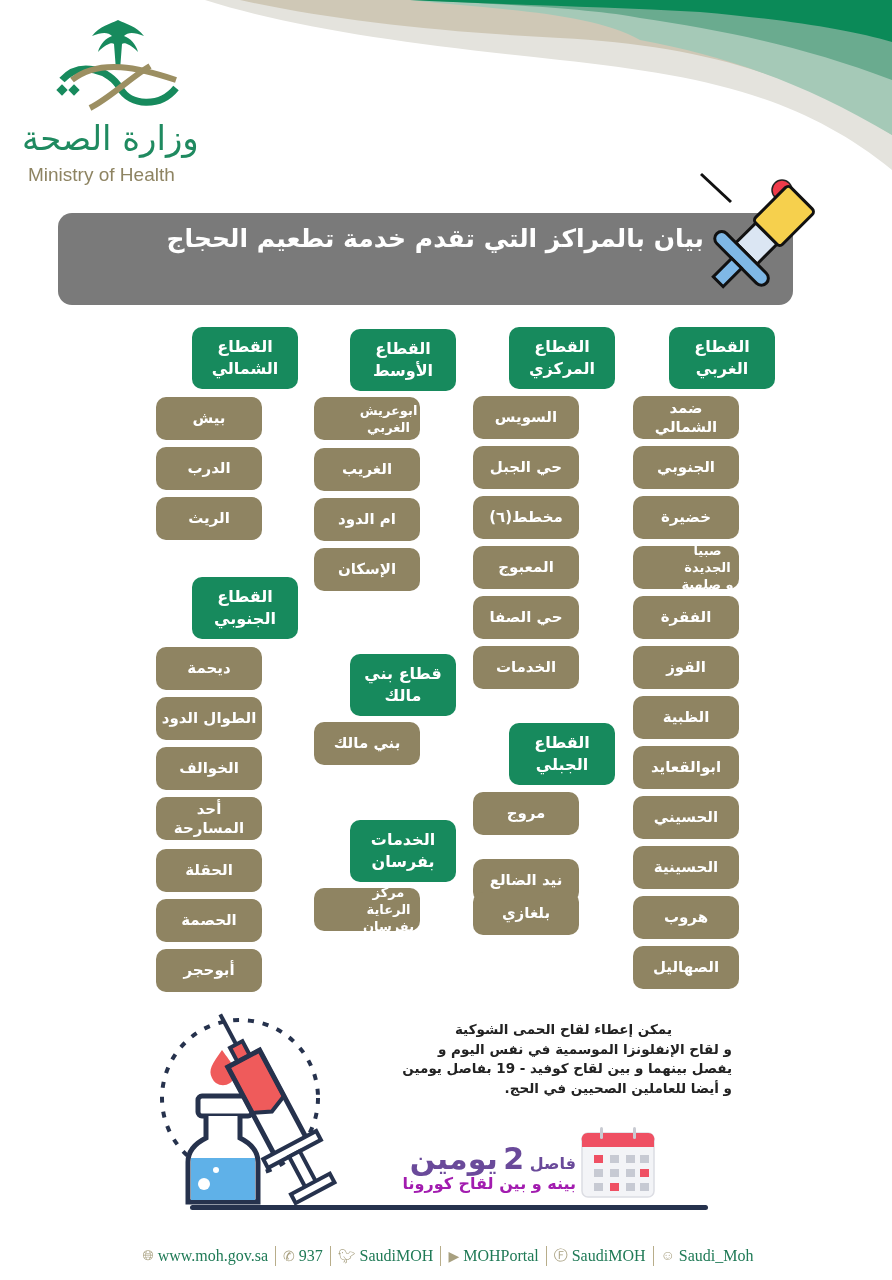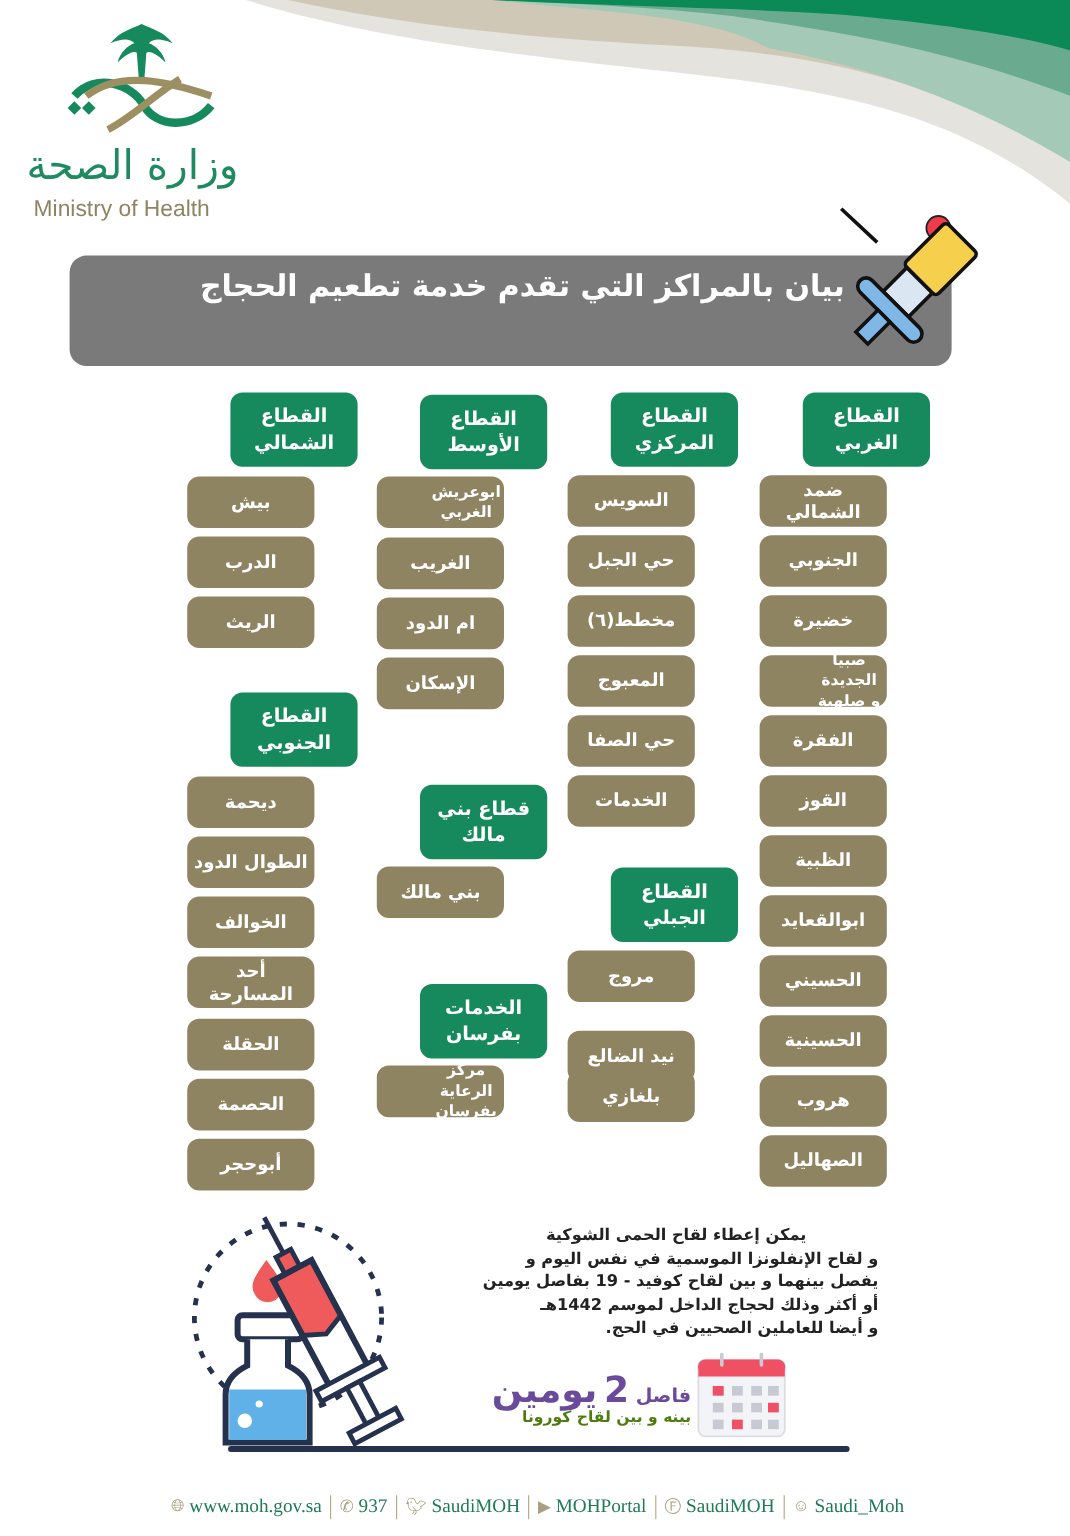--- a/index.html
+++ b/index.html
@@ -31,21 +31,21 @@
   .note { position: absolute; left: 322px; top: 1020px; width: 410px; direction: rtl; text-align: right;
     font-family: "DejaVu Sans", sans-serif; font-weight: bold; color: #222222; font-size: 13.5px; line-height: 19.5px; }
   .note .first { padding-right: 60px; display: block; }
 
   .gap-line1 { position: absolute; left: 388px; top: 1141px; width: 188px; direction: rtl; text-align: right;
     color: #6a4a9a; font-weight: bold; font-family: "DejaVu Sans", sans-serif; white-space: nowrap; }
   .gap-line1 .big { font-size: 30px; line-height: 34px; }
   .gap-line1 .num { font-size: 30px; }
   .gap-line1 .small { font-size: 16px; }
   .gap-line2 { position: absolute; left: 388px; top: 1174px; width: 188px; direction: rtl; text-align: right;
-    color: #4d7c0f; font-weight: bold; font-size: 13px; font-family: "DejaVu Sans", sans-serif; white-space: nowrap; }
+    color: #a21caf; font-weight: bold; font-size: 16px; font-family: "DejaVu Sans", sans-serif; white-space: nowrap; }
   .calendar { position: absolute; left: 580px; top: 1127px; width: 76px; height: 72px; }
 
   .vaccine-art { position: absolute; left: 160px; top: 1008px; width: 220px; height: 210px; }
   .base-line { position: absolute; left: 190px; top: 1205px; width: 518px; height: 5px; background: #26324d; border-radius: 3px; }
 
   .footer { position: absolute; left: 118px; top: 1244px; width: 660px; height: 24px; display: flex; align-items: center;
     justify-content: center; font-family: "Liberation Serif", serif; font-size: 16px; color: #1f7a56; white-space: nowrap; }
   .footer .sep { width: 1px; height: 20px; background: #b8ad8a; margin: 0 7px; }
   .footer .ic { color: #a8a080; font-size: 14px; margin-right: 4px; }
 </style>
@@ -154,21 +154,20 @@
   <div class="pill item" style="top:220px">أحد المسارحة</div>
   <div class="pill item" style="top:272px">الحقلة</div>
   <div class="pill item" style="top:322px">الحصمة</div>
   <div class="pill item" style="top:372px">أبوحجر</div>
 </div>
 
 <div class="note">
   <span class="first">يمكن إعطاء لقاح الحمى الشوكية</span>
   <span style="display:block">و لقاح الإنفلونزا الموسمية في نفس اليوم و</span>
   <span style="display:block">يفصل بينهما و بين لقاح كوفيد - 19 بفاصل يومين</span>
-  <span style="display:block">أو أكثر وذلك لحجاج الداخل لموسم 1442هـ</span>
   <span style="display:block">و أيضا للعاملين الصحيين في الحج.</span>
 </div>
 
 <div class="gap-line1">
   <span class="small">فاصل</span>
   <span class="num">2</span>
   <span class="big">يومين</span>
 </div>
 <div class="gap-line2">بينه و بين لقاح كورونا</div>
 <svg class="calendar" viewBox="0 0 76 72">

